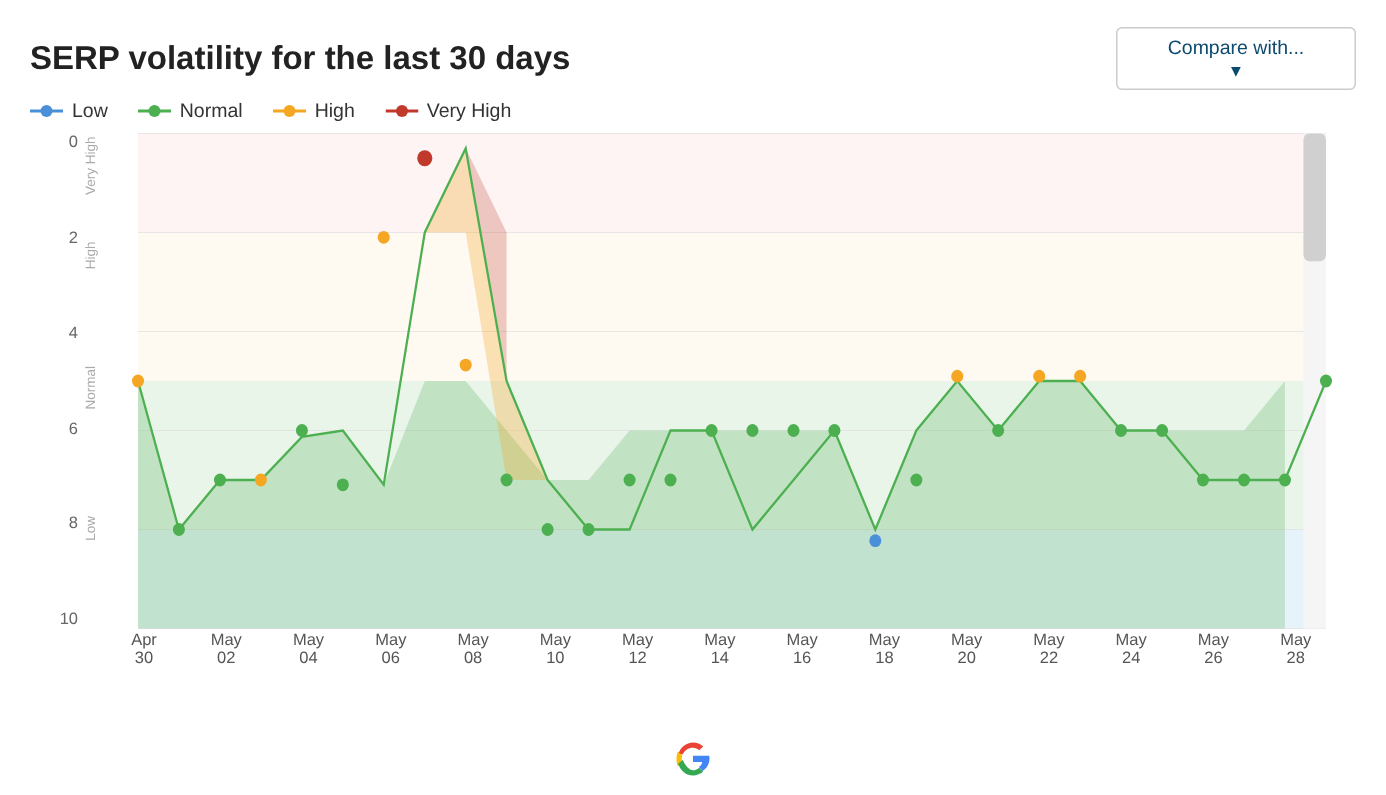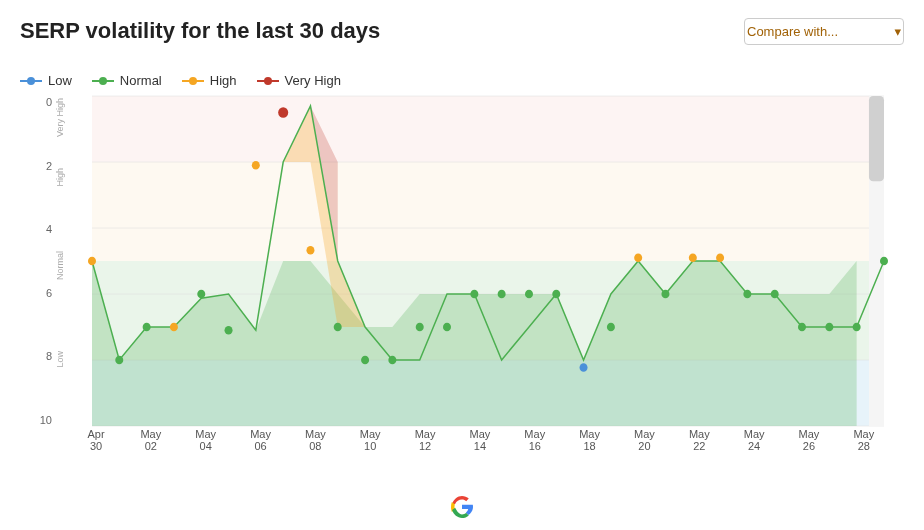--- a/index.html
+++ b/index.html
@@ -11,41 +11,42 @@
       overflow: hidden;
     }
     .container {
       padding: 18px 20px 10px 20px;
       width: 924px;
       height: 530px;
       position: relative;
     }
     .header-row {
       display: flex;
-      align-items: flex-start;
+      align-items: center;
       justify-content: space-between;
-      margin-bottom: 28px;
+      margin-bottom: 6px;
     }
     .title {
       font-size: 22px;
       font-weight: bold;
       color: #222;
     }
     .compare-dropdown {
       display: flex;
       align-items: center;
       border: 1px solid #ccc;
       border-radius: 4px;
       padding: 5px 2px;
       font-size: 13px;
-      color: #a16207;
+      color: #0c4a6e;
       cursor: pointer;
       background: #fff;
       min-width: 160px;
       justify-content: space-between;
+      flex-direction: column;
     }
     .legend {
       display: flex;
       gap: 20px;
       margin-bottom: 8px;
       align-items: center;
       font-size: 13px;
       color: #333;
     }
     .legend-item {

